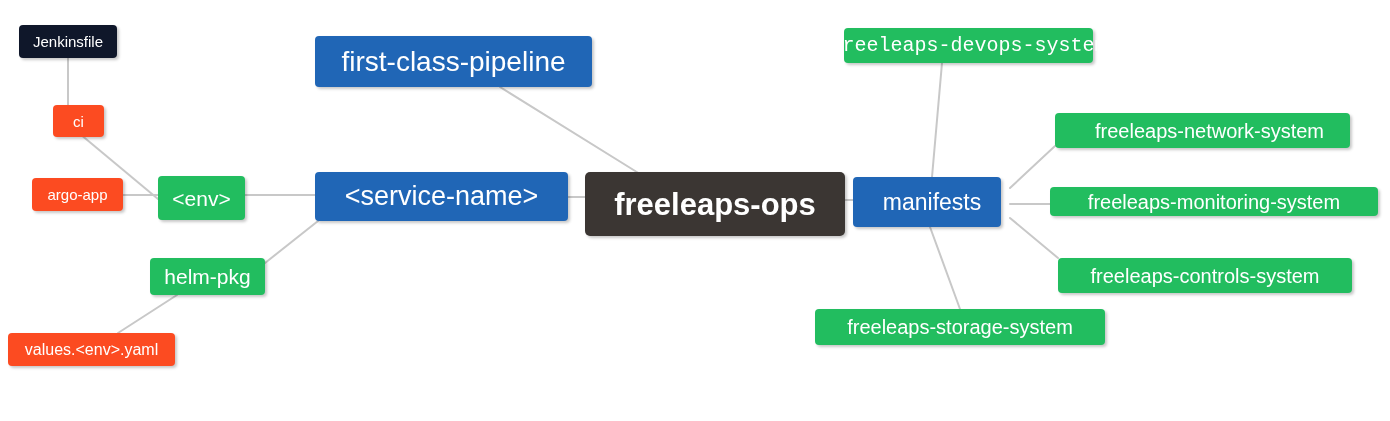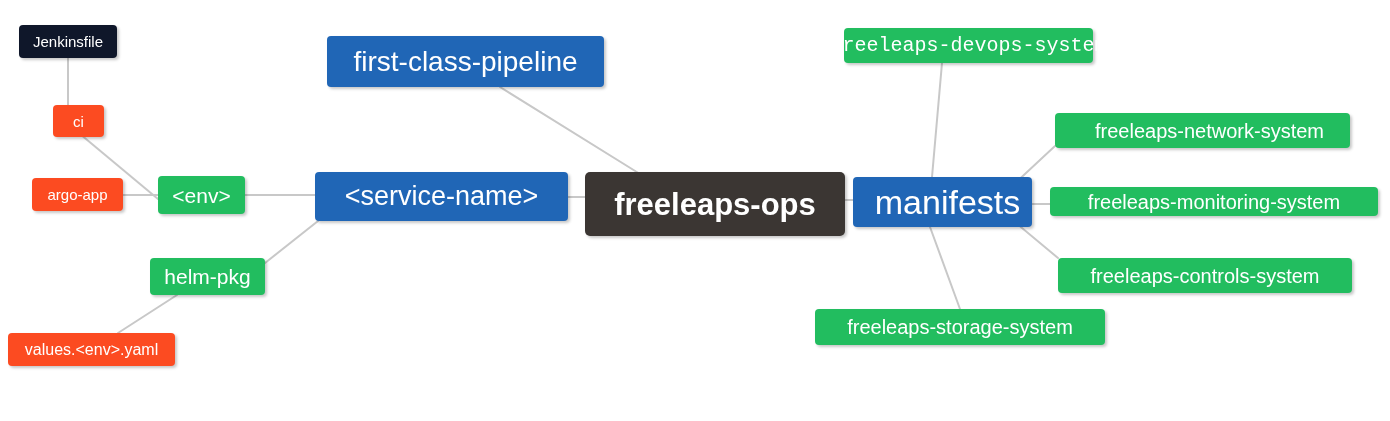--- a/index.html
+++ b/index.html
@@ -68,26 +68,26 @@
       <polyline points="932,177 942,63" fill="none" stroke="#c8c8c8" stroke-width="2" stroke-linecap="round"></polyline>
       <polyline points="1010,188 1055,146" fill="none" stroke="#c8c8c8" stroke-width="2" stroke-linecap="round"></polyline>
       <polyline points="1010,204 1050,204" fill="none" stroke="#c8c8c8" stroke-width="2" stroke-linecap="round"></polyline>
       <polyline points="1010,218 1058,258" fill="none" stroke="#c8c8c8" stroke-width="2" stroke-linecap="round"></polyline>
       <polyline points="930,227 960,309" fill="none" stroke="#c8c8c8" stroke-width="2" stroke-linecap="round"></polyline>
     </svg>
   <div id="nodes">
       <div class="node orange" style="left: 19px; top: 25px; width: 98px; height: 33px; font-size: 15px;">Jenkinsfile</div>
       <div class="node red" style="left: 53px; top: 105px; width: 51px; height: 32px; font-size: 15px;">ci</div>
       <div class="node red" style="left: 32px; top: 178px; width: 91px; height: 33px; font-size: 15px;">argo-app</div>
-      <div class="node green" style="left: 158px; top: 176px; width: 87px; height: 38px; font-size: 21px;">&lt;env&gt;</div>
+      <div class="node green" style="left: 158px; top: 176px; width: 87px; height: 44px; font-size: 21px;">&lt;env&gt;</div>
       <div class="node green" style="left: 150px; top: 258px; width: 115px; height: 37px; font-size: 21px;">helm-pkg</div>
       <div class="node red" style="left: 8px; top: 333px; width: 167px; height: 33px; font-size: 16px;">values.&lt;env&gt;.yaml</div>
-      <div class="node blue" style="left: 315px; top: 36px; width: 277px; height: 51px; font-size: 28px; margin-left: 12px;">first-class-pipeline</div>
+      <div class="node blue" style="left: 315px; top: 36px; width: 277px; height: 51px; font-size: 28px;">first-class-pipeline</div>
       <div class="node blue" style="left: 315px; top: 172px; width: 253px; height: 49px; font-size: 27px;">&lt;service-name&gt;</div>
       <div class="node root" style="left: 585px; top: 172px; width: 260px; height: 64px; font-size: 31px; font-weight: bold;">freeleaps-ops</div>
-      <div class="node blue" style="left: 853px; top: 177px; width: 179px; height: 50px; font-size: 34px; padding-left: 20px;">manifests</div>
+      <div class="node blue" style="left: 853px; top: 177px; width: 148px; height: 50px; font-size: 23px; padding-left: 20px;">manifests</div>
       <div class="node green" style="left: 844px; top: 28px; width: 249px; height: 35px; font-size: 20px; font-family: Liberation Mono, monospace;">freeleaps-devops-system</div>
       <div class="node green" style="left: 1055px; top: 113px; width: 295px; height: 35px; font-size: 20px; padding-left: 24px;">freeleaps-network-system</div>
       <div class="node green" style="left: 1050px; top: 187px; width: 328px; height: 29px; font-size: 20px;">freeleaps-monitoring-system</div>
       <div class="node green" style="left: 1058px; top: 258px; width: 294px; height: 35px; font-size: 20px;">freeleaps-controls-system</div>
       <div class="node green" style="left: 815px; top: 309px; width: 290px; height: 36px; font-size: 20px; text-align: right;">freeleaps-storage-system</div>
     </div>
 </div>
 
 </body></html>

